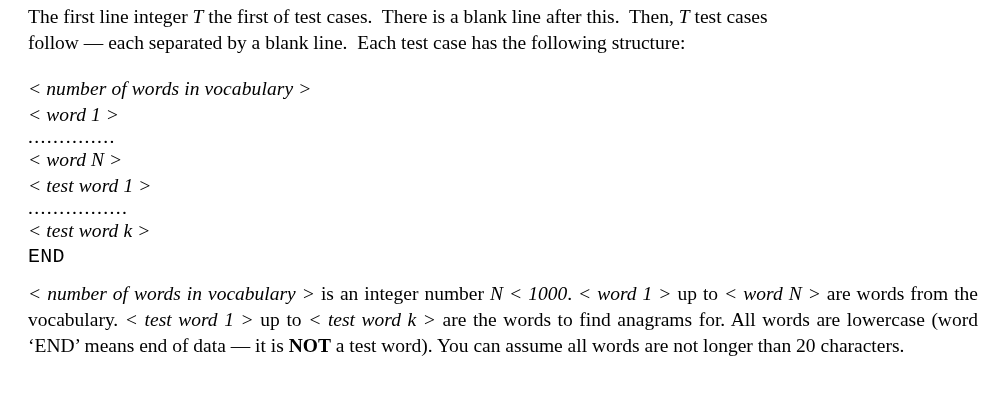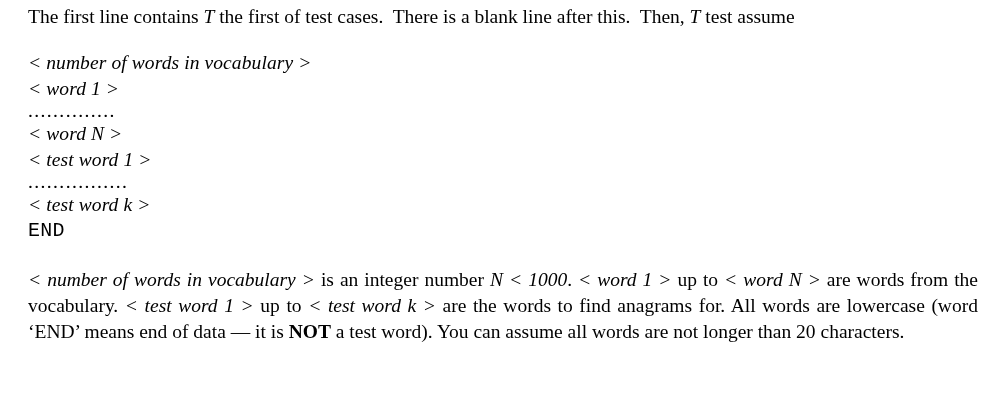--- a/index.html
+++ b/index.html
@@ -50,37 +50,38 @@
     font-size: 19.5px;
     line-height: 20px;
   }
   .structure .mono {
     font-family: "Liberation Mono", monospace;
     font-style: normal;
     font-size: 20px;
     letter-spacing: 0.3px;
   }
   .closing {
-    margin-top: 24px;
+    margin-top: 12px;
   }
   i.it {
     font-style: italic;
   }
   b.bf {
     font-weight: bold;
   }
   .nowrap { white-space: nowrap; }
 </style>
 </head>
 <body>
 
 <div class="page">
 
   <div class="para intro">
-    <span class="line"><span>The first line contains </span><i class="it">T</i><span> the first of test cases.  There is a blank line after this.  Then, </span><i class="it">T</i><span> test assume</span></span>
+    <span class="line"><span>The first line integer </span><i class="it">T</i><span> the first of test cases.  There is a blank line after this.  Then, </span><i class="it">T</i><span> test cases</span></span>
+    <span class="line">follow — each separated by a blank line.  Each test case has the following structure:</span>
   </div>
 
   <div class="structure">
     <span class="line">&lt; number of words in vocabulary &gt;</span>
     <span class="line">&lt; word 1 &gt;</span>
     <span class="line dots">..............</span>
     <span class="line">&lt; word N &gt;</span>
     <span class="line">&lt; test word 1 &gt;</span>
     <span class="line dots">................</span>
     <span class="line">&lt; test word k &gt;</span>

